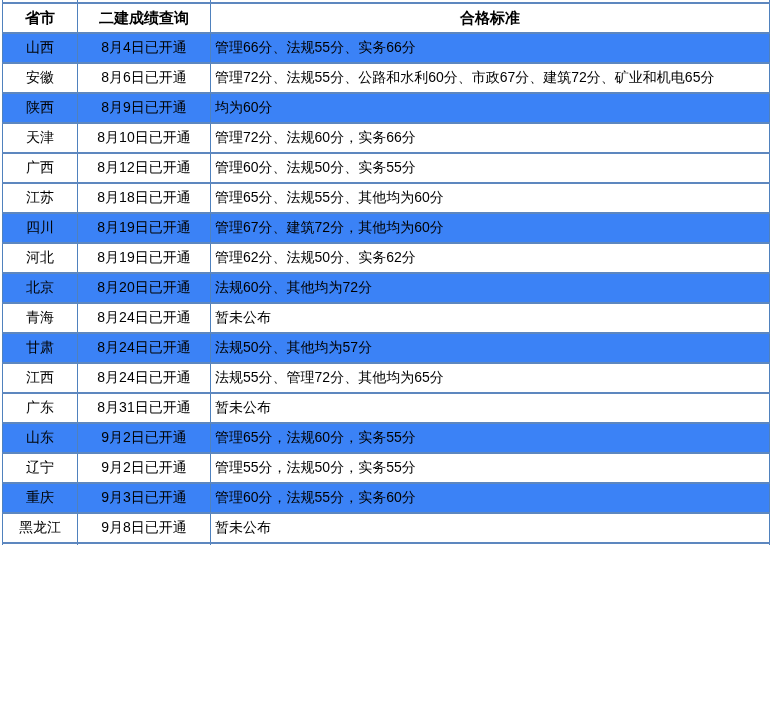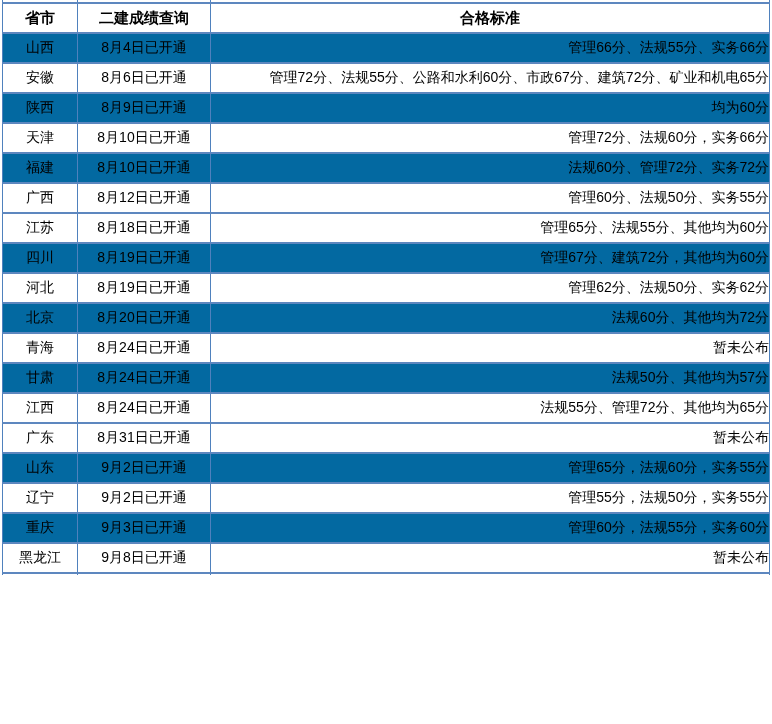--- a/index.html
+++ b/index.html
@@ -34,22 +34,22 @@
     overflow: hidden;
     background: #ffffff;
   }
   th {
     font-size: 15px;
     font-weight: bold;
     text-align: center;
     margin-top: 36px;
   }
   td.c1, td.c2 { text-align: center; }
-  td.c3 { text-align: right; padding-left: 4px; }
-  tr.alt td { background: #0369a1; }
+  td.c3 { text-align: left; padding-left: 4px; }
+  tr.alt td { background: #3b82f6; }
   tr.sliver td {
     height: 2px;
     background: #ffffff;
   }
   tr.sliver-top td { border-top: none; }
   tr.sliver-bottom td { height: 1px; border-bottom: none; }
 </style>
 </head>
 <body>
 
@@ -83,25 +83,20 @@
     </tr>
     <tr class="alt">
       <td class="c1">陕西</td>
       <td class="c2">8月9日已开通</td>
       <td class="c3">均为60分</td>
     </tr>
     <tr>
       <td class="c1">天津</td>
       <td class="c2">8月10日已开通</td>
       <td class="c3">管理72分、法规60分，实务66分</td>
-    </tr>
-    <tr class="alt">
-      <td class="c1">福建</td>
-      <td class="c2">8月10日已开通</td>
-      <td class="c3">法规60分、管理72分、实务72分</td>
     </tr>
     <tr>
       <td class="c1">广西</td>
       <td class="c2">8月12日已开通</td>
       <td class="c3">管理60分、法规50分、实务55分</td>
     </tr>
     <tr>
       <td class="c1">江苏</td>
       <td class="c2">8月18日已开通</td>
       <td class="c3">管理65分、法规55分、其他均为60分</td>

